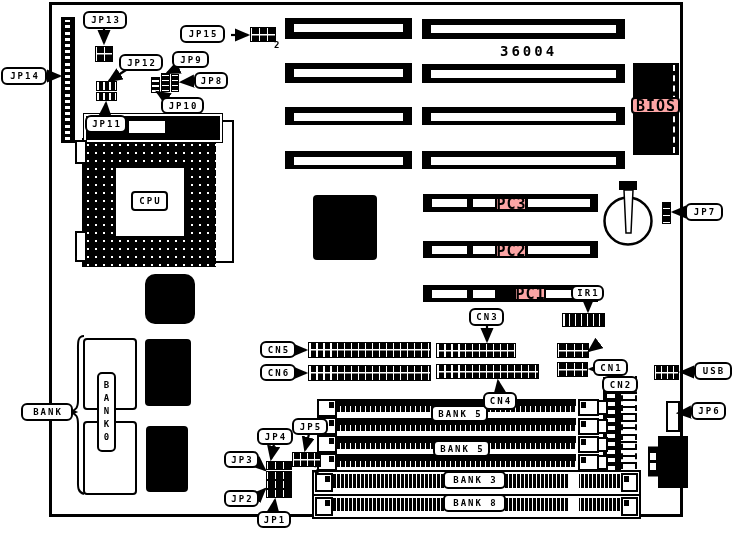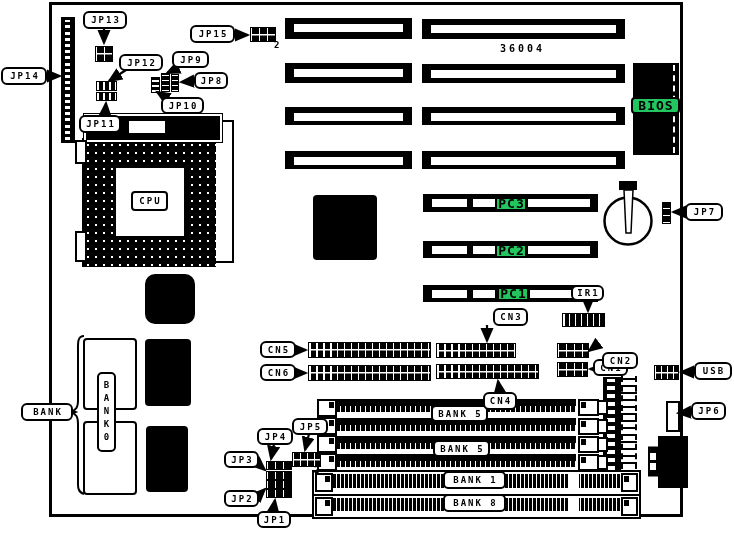--- a/index.html
+++ b/index.html
@@ -5,22 +5,22 @@
   html,body{margin:0;padding:0;background:#fff;}
   .stage{position:relative;width:734px;height:533px;background:#fff;overflow:hidden;
          font-family:"DejaVu Sans Mono","Liberation Mono",monospace;}
   .abs{position:absolute;box-sizing:border-box;}
   
   .board{left:49px;top:2px;width:634px;height:515px;border:3px solid #000;z-index:1;}
   
   .co{position:absolute;box-sizing:border-box;background:#fff;border:2px solid #000;border-radius:6px;
       font-size:9px;font-weight:bold;letter-spacing:2px;text-indent:2px;color:#000;
       display:flex;align-items:center;justify-content:center;z-index:30;line-height:10px;}
-  .plab{position:absolute;box-sizing:border-box;background:#22c55e;border:2px solid #000;border-radius:2px;
-      font-size:13px;font-weight:bold;letter-spacing:1px;text-indent:1px;color:#000;
+  .plab{position:absolute;box-sizing:border-box;background:#fca5a5;border:2px solid #000;border-radius:2px;
+      font-size:15px;font-weight:bold;letter-spacing:1px;text-indent:1px;color:#000;
       display:flex;align-items:center;justify-content:center;z-index:14;line-height:10px;}
   .banklab{z-index:26;border-radius:5px;}
   
   .isa{position:absolute;background:#000;z-index:10;}
   .isa>i{position:absolute;left:9px;right:9px;top:6px;height:8px;background:#fff;}
   .pci{position:absolute;background:#000;z-index:10;}
   .pci i{position:absolute;background:#fff;}
   
   .ph{position:absolute;box-sizing:border-box;border:1px solid #000;background-color:#000;z-index:12;}
   .ph2{background-image:repeating-linear-gradient(90deg,#fff 0 1.5px,transparent 1.5px var(--cw,7px)),
@@ -42,21 +42,21 @@
      background-image:repeating-linear-gradient(90deg,#fff 0 1px,transparent 1px 5px);
      background-size:100% 6px;background-repeat:no-repeat;background-position:0 100%;}
   .dimmbar{position:absolute;background-color:#000;z-index:11;
      background-image:linear-gradient(#fff,#fff),repeating-linear-gradient(90deg,#fff 0 1px,transparent 1px 4px);
      background-size:10px 100%,100% 100%;background-position:237px 0,0 0;background-repeat:no-repeat,repeat;}
   .latch{position:absolute;background:#fff;border:2px solid #000;z-index:12;}
   .latch.l:after{content:"";position:absolute;right:1px;top:1px;width:5px;height:6px;background:#000;}
   .latch.r:after{content:"";position:absolute;left:1px;top:1px;width:5px;height:6px;background:#000;}
   .outerslot{position:absolute;background:#fff;border:2px solid #000;z-index:10;}
   .pin2{position:absolute;font-size:9px;font-weight:bold;color:#000;z-index:31;}
-  .note{position:absolute;font-size:10px;font-weight:bold;letter-spacing:3px;color:#000;z-index:14;}
+  .note{position:absolute;font-size:14px;font-weight:bold;letter-spacing:3px;color:#000;z-index:14;}
   .vlabel{position:absolute;box-sizing:border-box;background:#fff;border:2px solid #000;border-radius:5px;
      font-size:9px;font-weight:bold;color:#000;z-index:26;writing-mode:vertical-rl;text-orientation:upright;
      display:flex;align-items:center;justify-content:center;letter-spacing:3px;}
   svg.overlay{position:absolute;left:0;top:0;z-index:20;}
   .pwr1{position:absolute;border:2px solid #000;background-color:#000;z-index:12;
      background-image:repeating-linear-gradient(0deg,#fff 0 4.5px,transparent 4.5px 8px);
      background-size:8px 100%;background-position:2px 0;background-repeat:no-repeat;}
   .pwr2{position:absolute;background-color:#fff;border-left:2px dashed #000;border-right:2px dashed #000;z-index:12;
      background-image:repeating-linear-gradient(0deg,transparent 0 5px,#000 5px 7px);}
   .kbd{position:absolute;background:#000;z-index:12;
@@ -115,51 +115,51 @@
     <i style="left:9px;top:5px;width:35px;height:8px;"></i>
       <i style="left:50px;top:5px;width:22px;height:8px;"></i>
       <i style="left:105px;top:5px;width:62px;height:8px;"></i>
     </div>
   <div class="plab" style="left:495px;top:244px;width:32px;height:14px;">PC2</div>
   <div class="pci" style="left:423px;top:285px;width:175px;height:17px;">
     <i style="left:9px;top:5px;width:35px;height:8px;"></i>
       <i style="left:50px;top:5px;width:22px;height:8px;"></i>
       <i style="left:107px;top:5px;width:42px;height:8px;"></i>
     </div>
-  <div class="plab" style="left:497px;top:287px;width:32px;height:14px;">PC1</div>
+  <div class="plab" style="left:514px;top:287px;width:32px;height:14px;">PC1</div>
   <div class="co" style="left:571px;top:285px;width:33px;height:16px;">IR1</div>
   <div class="ph ph1" style="left:562px;top:313px;width:43px;height:14px;--cw:6px;"></div>
 
   <div class="ph phv" style="left:662px;top:202px;width:9px;height:22px;--ch:7px;"></div>
   <div class="co" style="left:685px;top:203px;width:38px;height:18px;">JP7</div>
 
   <div class="jp14strip" style="left:61px;top:17px;width:12px;height:124px;">
       <i></i>
     </div>
   <div class="co" style="left:1px;top:67px;width:46px;height:18px;">JP14</div>
   <div class="ph ph2" style="left:95px;top:46px;width:18px;height:16px;--cw:8px;"></div>
   <div class="co" style="left:83px;top:11px;width:44px;height:18px;">JP13</div>
   <div class="ph ph2" style="left:250px;top:27px;width:26px;height:15px;--cw:8px;"></div>
-  <div class="co" style="left:190px;top:25px;width:45px;height:18px;text-align:right;">JP15</div>
+  <div class="co" style="left:180px;top:25px;width:45px;height:18px;text-align:right;">JP15</div>
   <div class="pin2" style="left:274px;top:40px;">2</div>
   <div class="ph ph1" style="left:96px;top:81px;width:21px;height:10px;--cw:6px;"></div>
   <div class="co" style="left:119px;top:54px;width:44px;height:17px;">JP12</div>
   <div class="ph ph1" style="left:96px;top:92px;width:21px;height:9px;--cw:6px;"></div>
   <div class="ph phv" style="left:151px;top:77px;width:9px;height:16px;"></div>
   <div class="ph phv" style="left:161px;top:73px;width:9px;height:19px;"></div>
   <div class="ph phv" style="left:171px;top:74px;width:8px;height:18px;"></div>
   <div class="co" style="left:172px;top:51px;width:37px;height:17px;">JP9</div>
   <div class="co" style="left:194px;top:72px;width:34px;height:17px;">JP8</div>
   <div class="co" style="left:161px;top:97px;width:43px;height:17px;">JP10</div>
 
   <div class="wchip" style="left:214px;top:120px;width:16px;height:139px;border-radius:0;z-index:9;"></div>
   <div class="cpubar" style="left:84px;top:114px;width:134px;height:24px;">
       <i></i>
     </div>
-  <div class="co" style="left:79px;top:115px;width:42px;height:18px;">JP11</div>
+  <div class="co" style="left:85px;top:115px;width:42px;height:18px;">JP11</div>
   <div class="socket" style="left:82px;top:138px;width:134px;height:129px;"></div>
   <div class="abs" style="left:115px;top:167px;width:70px;height:70px;background:#fff;border:1px solid #000;z-index:11;"></div>
   <div class="co" style="left:131px;top:191px;width:37px;height:20px;border-radius:4px;z-index:13;">CPU</div>
   <div class="wchip" style="left:75px;top:140px;width:8px;height:20px;border-radius:0;z-index:12;"></div>
   <div class="wchip" style="left:75px;top:231px;width:8px;height:27px;border-radius:0;z-index:12;"></div>
 
   <div class="chip" style="left:145px;top:274px;width:50px;height:50px;border-radius:10px;"></div>
   <div class="chip" style="left:313px;top:195px;width:64px;height:65px;"></div>
   <div class="chip" style="left:145px;top:339px;width:46px;height:67px;"></div>
   <div class="chip" style="left:146px;top:426px;width:42px;height:66px;"></div>
@@ -170,24 +170,24 @@
 
   <div class="ph ph2" style="left:308px;top:342px;width:123px;height:16px;"></div>
   <div class="ph ph2" style="left:436px;top:343px;width:80px;height:15px;"></div>
   <div class="ph ph2" style="left:308px;top:365px;width:123px;height:16px;"></div>
   <div class="ph ph2" style="left:436px;top:364px;width:103px;height:15px;"></div>
   <div class="ph ph2" style="left:557px;top:343px;width:32px;height:15px;--cw:8px;"></div>
   <div class="ph ph2" style="left:557px;top:362px;width:31px;height:15px;--cw:8px;"></div>
   <div class="ph ph2" style="left:654px;top:365px;width:25px;height:15px;--cw:6px;"></div>
   <div class="co" style="left:260px;top:341px;width:36px;height:17px;">CN5</div>
   <div class="co" style="left:260px;top:364px;width:36px;height:17px;">CN6</div>
-  <div class="co" style="left:469px;top:308px;width:35px;height:18px;margin-left:24px;">CN3</div>
+  <div class="co" style="left:469px;top:308px;width:35px;height:18px;">CN3</div>
   <div class="co" style="left:483px;top:392px;width:34px;height:18px;">CN4</div>
   <div class="co" style="left:593px;top:329px;width:35px;height:17px;margin-top:30px;">CN1</div>
-  <div class="co" style="left:602px;top:352px;width:36px;height:17px;">CN2</div>
+  <div class="co" style="left:602px;top:376px;width:36px;height:17px;">CN2</div>
   <div class="co" style="left:694px;top:362px;width:38px;height:18px;">USB</div>
 
   <div class="pwr1" style="left:603px;top:377px;width:14px;height:91px;"></div>
   <div class="pwr2" style="left:621px;top:376px;width:12px;height:93px;"></div>
   <div class="wchip" style="left:666px;top:401px;width:10px;height:27px;border-radius:0;z-index:12;"></div>
   <div class="co" style="left:691px;top:402px;width:35px;height:18px;">JP6</div>
   <div class="kbd" style="left:648px;top:436px;width:40px;height:52px;"></div>
   <div class="abs" style="left:650px;top:453px;width:6px;height:7px;background:#fff;z-index:13;"></div>
   <div class="abs" style="left:650px;top:463px;width:6px;height:7px;background:#fff;z-index:13;"></div>
 
@@ -211,21 +211,21 @@
   <div class="co banklab" style="left:433px;top:440px;width:57px;height:17px;">BANK 5</div>
 
   <div class="outerslot" style="left:312px;top:470px;width:325px;height:22px;"></div>
   <div class="dimmbar" style="left:332px;top:474px;width:288px;height:14px;"></div>
   <div class="latch l" style="left:315px;top:473px;width:14px;height:15px;"></div>
   <div class="latch r" style="left:621px;top:473px;width:13px;height:15px;"></div>
   <div class="outerslot" style="left:312px;top:494px;width:325px;height:21px;"></div>
   <div class="dimmbar" style="left:332px;top:498px;width:288px;height:13px;"></div>
   <div class="latch l" style="left:315px;top:497px;width:14px;height:15px;"></div>
   <div class="latch r" style="left:621px;top:497px;width:13px;height:15px;"></div>
-  <div class="co banklab" style="left:443px;top:471px;width:63px;height:18px;">BANK 1</div>
+  <div class="co banklab" style="left:443px;top:471px;width:63px;height:18px;">BANK 3</div>
   <div class="co banklab" style="left:443px;top:494px;width:63px;height:18px;">BANK 8</div>
 
   <div class="ph ph2" style="left:292px;top:452px;width:29px;height:15px;--cw:7px;"></div>
   <div class="pin2" style="left:314px;top:465px;">2</div>
   <div class="co" style="left:292px;top:418px;width:36px;height:17px;">JP5</div>
   <div class="ph ph1" style="left:266px;top:461px;width:26px;height:9px;--cw:8px;"></div>
   <div class="ph ph1" style="left:266px;top:471px;width:26px;height:9px;--cw:8px;"></div>
   <div class="ph ph1" style="left:266px;top:480px;width:26px;height:9px;--cw:8px;"></div>
   <div class="ph ph1" style="left:266px;top:489px;width:26px;height:9px;--cw:8px;"></div>
   <div class="co" style="left:257px;top:428px;width:36px;height:17px;">JP4</div>

